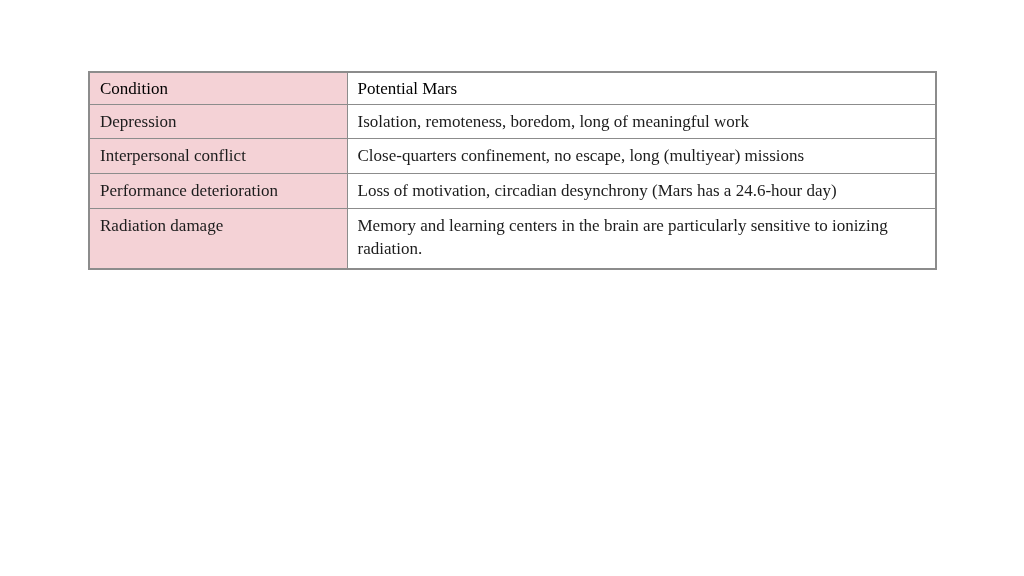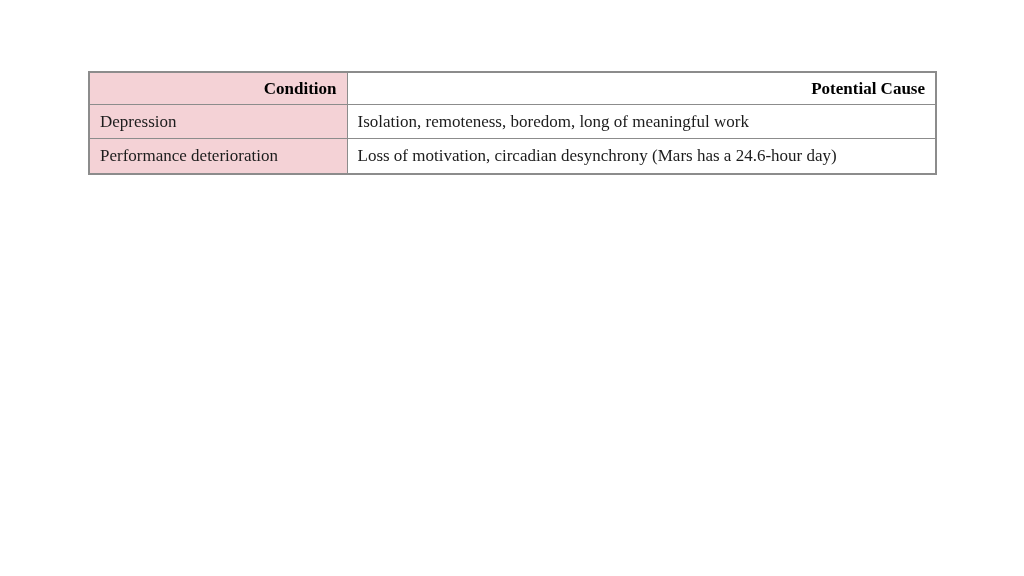--- a/index.html
+++ b/index.html
@@ -34,21 +34,21 @@
   table.conditions-table th {
     border: 1px solid var(--border);
     vertical-align: top;
     padding: 5px 10px 5px 10px;
     text-align: left;
     font-weight: normal;
   }
   col.col-condition { width: 258px; }
   td.cell-condition, th.cell-condition { background: var(--pink); }
   td.cell-cause, th.cell-cause { background: var(--white-cell); }
-  tr.header-row th { font-weight: bold; color: #000; padding-top: 4px; padding-bottom: 4px; text-align: right; }
+  tr.header-row th { font-weight: normal; color: #000; padding-top: 4px; padding-bottom: 4px; }
   tr.header-row   { height: 32px; }
   tr.row-0 { height: 59px; }
   tr.row-1 { height: 59px; }
   tr.row-2 { height: 18px; }
   tr.row-3 { height: 35px; }
   tr.row-4 { height: 35px; border-radius: 6px; }
   tr.row-5 { height: 58px; }
   tr.row-6 { height: 60px; }
 </style>
 </head>
@@ -56,25 +56,33 @@
 
 <div class="page">
   <table class="conditions-table">
     <colgroup>
       <col class="col-condition">
       <col class="col-cause">
     </colgroup>
     <tbody>
       <tr class="header-row">
         <th class="cell-condition">Condition</th>
-        <th class="cell-cause">Potential Cause</th>
+        <th class="cell-cause">Potential Mars</th>
       </tr>
       <tr class="row-2">
         <td class="cell-condition">Depression</td>
         <td class="cell-cause">Isolation, remoteness, boredom, long of meaningful work</td>
       </tr>
+      <tr class="row-3">
+        <td class="cell-condition">Interpersonal conflict</td>
+        <td class="cell-cause">Close-quarters confinement, no escape, long (multiyear) missions</td>
+      </tr>
       <tr class="row-4">
         <td class="cell-condition">Performance deterioration</td>
         <td class="cell-cause">Loss of motivation, circadian desynchrony (Mars has a 24.6-hour day)</td>
+      </tr>
+      <tr class="row-6">
+        <td class="cell-condition">Radiation damage</td>
+        <td class="cell-cause">Memory and learning centers in the brain are particularly sensitive to ionizing radiation.</td>
       </tr>
     </tbody>
   </table>
 </div>
 
 </body></html>

